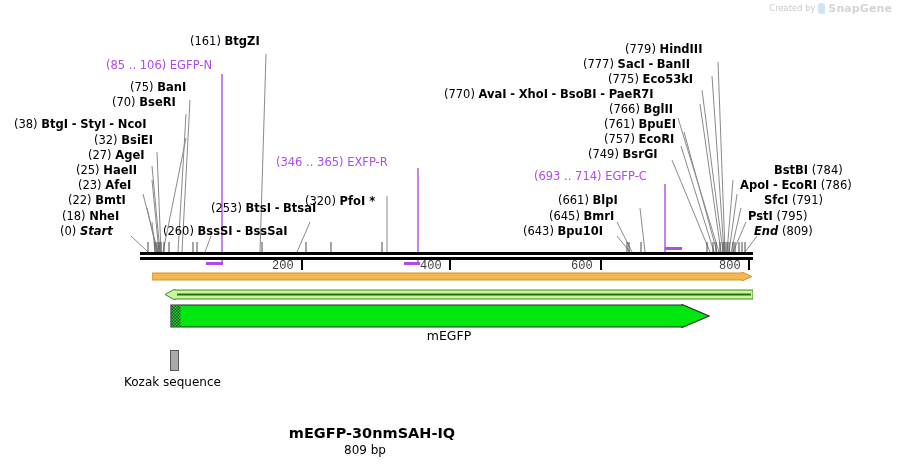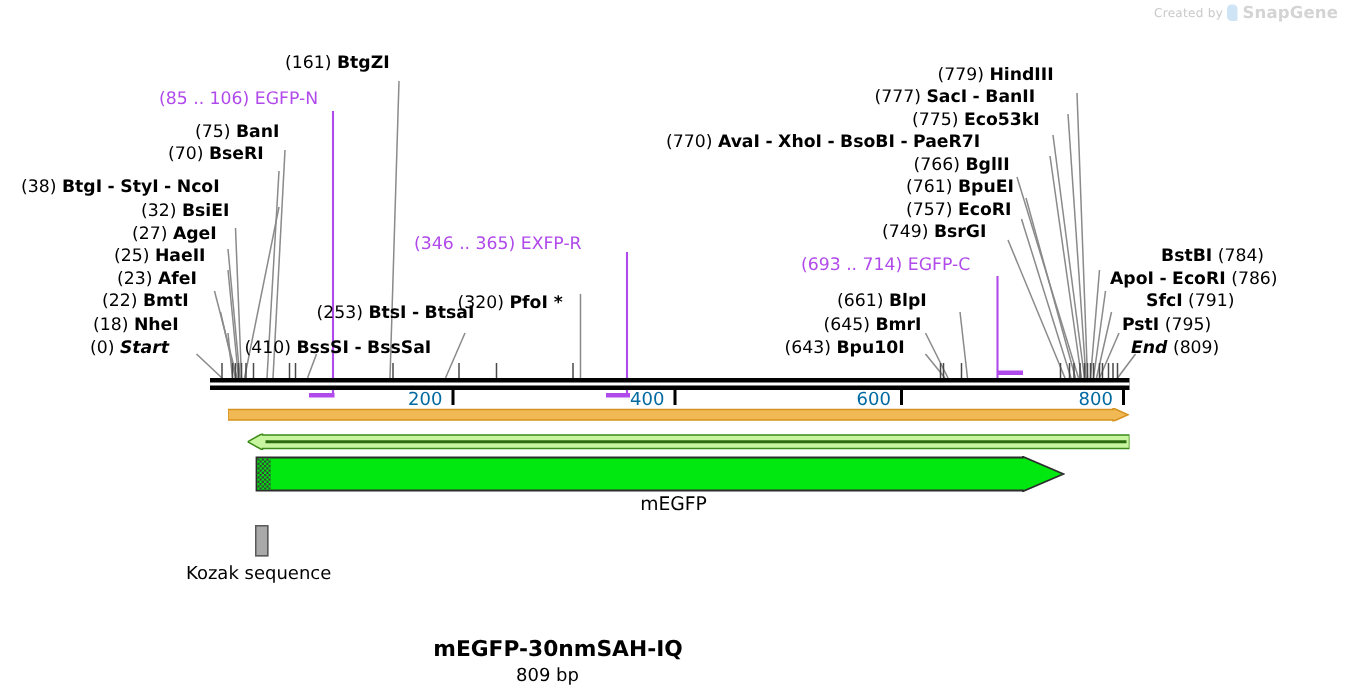--- a/index.html
+++ b/index.html
@@ -29,21 +29,21 @@
   .featlabel{font-size:11.5px;color:#b14aeb;}
   .featlabel .pos{color:#b14aeb;}
   .featlabel .nm{color:#b14aeb;}
 
   
   #leaders{position:absolute;left:0;top:0;width:898px;height:464px;pointer-events:none;}
 
   
   #backbone{left:140px;top:252px;width:613px;height:8px;background:#000;}
   #backbone .inner{position:absolute;left:0;top:3px;width:100%;height:2px;background:#fff;}
-  .ruler-num{font-size:12px;color:#0369a1;}
+  .ruler-num{font-size:12px;color:#404040;font-family:Liberation Mono, monospace;}
 
   
   #kozak-box{left:170px;top:350px;width:9px;height:21px;background:#a9a9a9;border:1px solid #5a5a5a;box-sizing:border-box;}
   #kozak-label{left:124px;top:375px;font-size:12px;}
 
   
   #maptitle{left:0;top:425px;width:744px;text-align:center;font-size:14.5px;font-weight:bold;}
   #mapbp{left:0;top:443px;width:730px;text-align:center;font-size:12px;}
   #megfp-label{left:0;top:328px;width:898px;text-align:center;font-size:12.5px;}
 </style>
@@ -118,21 +118,21 @@
 <div class="abs enzlabel" style="left:76px;top:163px;"><span class="pos">(25)</span> <span class="nm">HaeII</span></div>
 
 <div class="abs enzlabel" style="left:78px;top:178px;"><span class="pos">(23)</span> <span class="nm">AfeI</span></div>
 
 <div class="abs enzlabel" style="left:68px;top:193px;"><span class="pos">(22)</span> <span class="nm">BmtI</span></div>
 
 <div class="abs enzlabel" style="left:62px;top:209px;"><span class="pos">(18)</span> <span class="nm">NheI</span></div>
 
 <div class="abs enzlabel startend" style="left:60px;top:224px;"><span class="pos">(0)</span> <span class="nm">Start</span></div>
 
-<div class="abs enzlabel" style="left:163px;top:224px;"><span class="pos">(410)</span> <span class="nm">BssSI</span> <span class="sep">-</span> <span class="nm">BssSaI</span></div>
+<div class="abs enzlabel" style="left:163px;top:224px;"><span class="pos">(260)</span> <span class="nm">BssSI</span> <span class="sep">-</span> <span class="nm">BssSaI</span></div>
 
 <div class="abs enzlabel" style="left:211px;top:201px;"><span class="pos">(253)</span> <span class="nm">BtsI</span> <span class="sep">-</span> <span class="nm">BtsaI</span></div>
 
 <div class="abs featlabel" style="left:276px;top:155px;"><span class="pos">(346 .. 365)</span> <span class="nm">EXFP-R</span></div>
 
 <div class="abs enzlabel" style="left:305px;top:194px;text-align:center;"><span class="pos">(320)</span> <span class="nm">PfoI *</span></div>
 
 <div class="abs enzlabel" style="left:625px;top:42px;"><span class="pos">(779)</span> <span class="nm">HindIII</span></div>
 
 <div class="abs enzlabel" style="left:583px;top:57px;"><span class="pos">(777)</span> <span class="nm">SacI</span> <span class="sep">-</span> <span class="nm">BanII</span></div>

